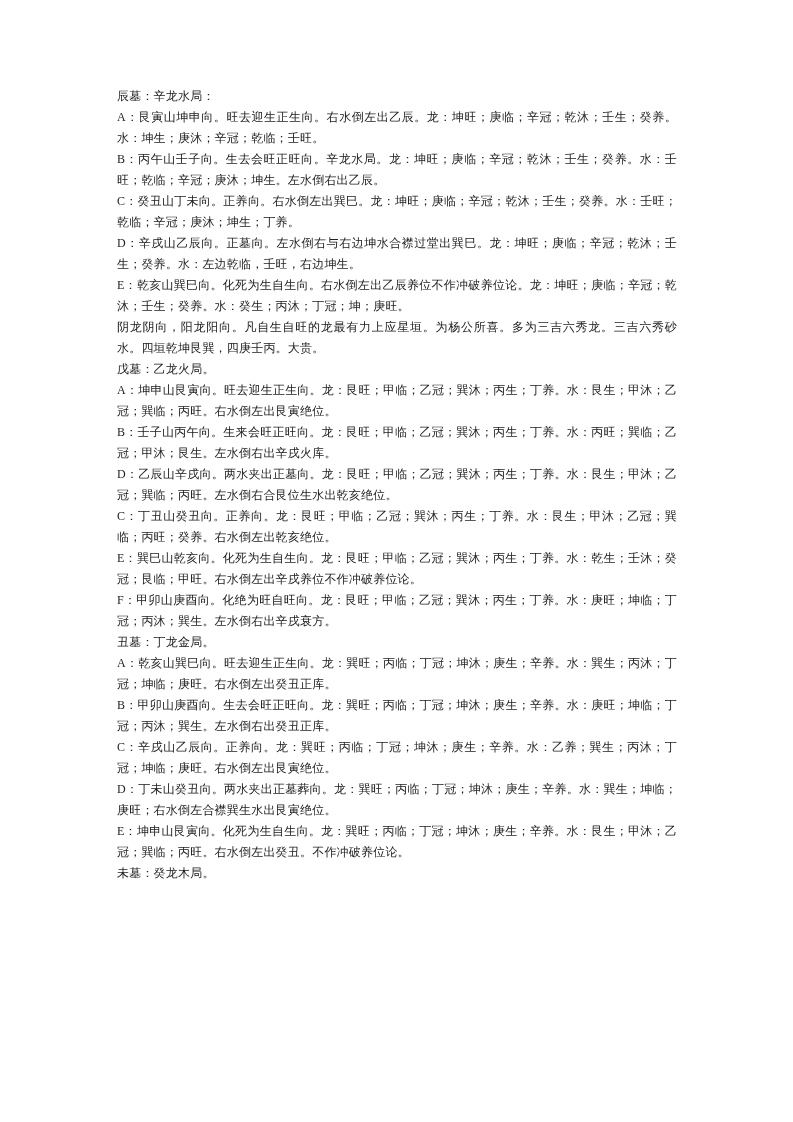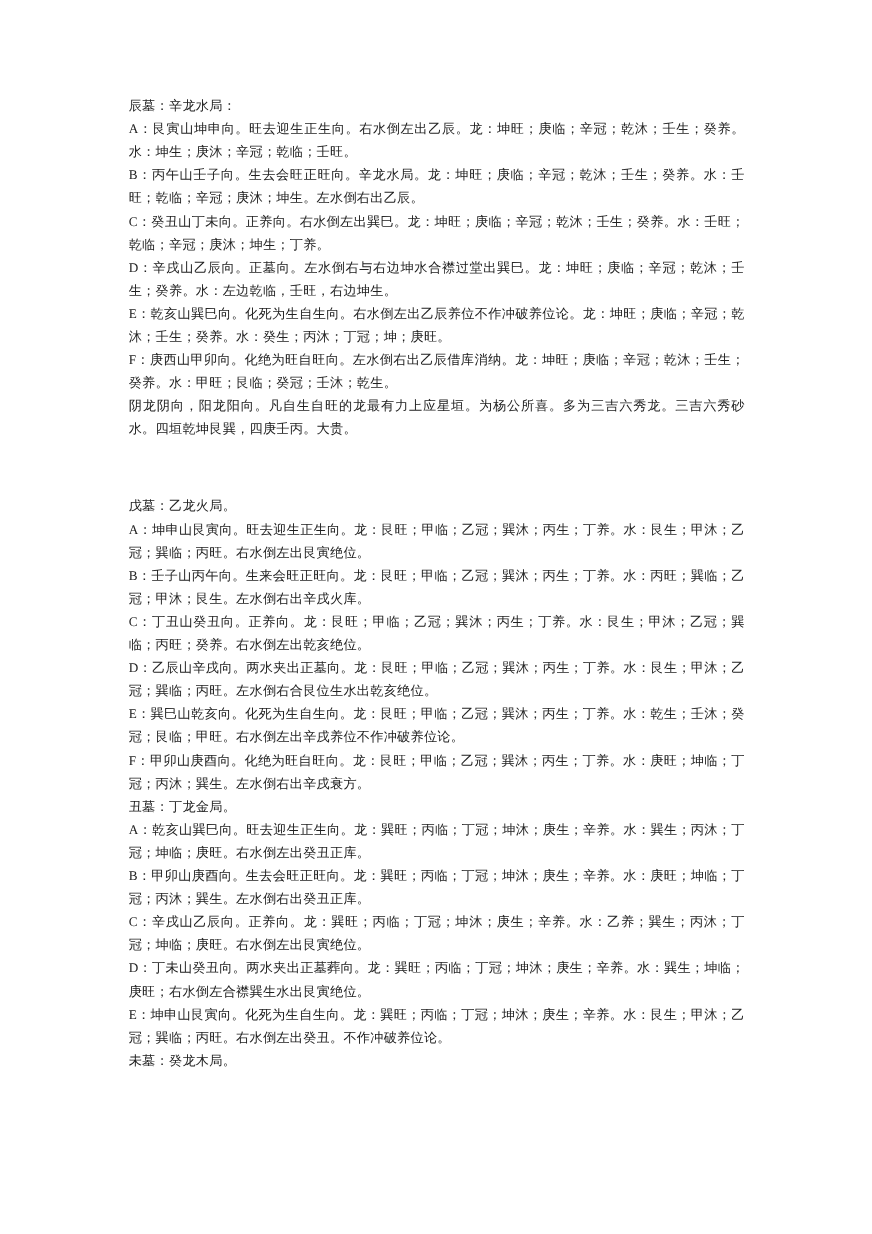--- a/index.html
+++ b/index.html
@@ -17,21 +17,21 @@
     font-family: "Liberation Serif", "DejaVu Serif", serif;
     color: #212121;
   }
   .text-block {
     position: absolute;
     left: 117px;
     top: 86px;
     width: 560px;
   }
   .sec { margin: 0; padding: 0; }
-  .sec-gap { margin-top: 49px; }
+  .sec-gap { }
   .ln {
     margin: 0;
     padding: 0;
     font-size: 12px;
     line-height: 21px;
     text-align: justify;
     letter-spacing: 0.2px;
     word-break: break-all;
   }
 </style>
@@ -41,30 +41,29 @@
 <div class="page">
   <div class="text-block">
 
     <section class="sec">
       <p class="ln">辰墓：辛龙水局：</p>
       <p class="ln">A：艮寅山坤申向。旺去迎生正生向。右水倒左出乙辰。龙：坤旺；庚临；辛冠；乾沐；壬生；癸养。水：坤生；庚沐；辛冠；乾临；壬旺。</p>
       <p class="ln">B：丙午山壬子向。生去会旺正旺向。辛龙水局。龙：坤旺；庚临；辛冠；乾沐；壬生；癸养。水：壬旺；乾临；辛冠；庚沐；坤生。左水倒右出乙辰。</p>
       <p class="ln">C：癸丑山丁未向。正养向。右水倒左出巽巳。龙：坤旺；庚临；辛冠；乾沐；壬生；癸养。水：壬旺；乾临；辛冠；庚沐；坤生；丁养。</p>
       <p class="ln">D：辛戌山乙辰向。正墓向。左水倒右与右边坤水合襟过堂出巽巳。龙：坤旺；庚临；辛冠；乾沐；壬生；癸养。水：左边乾临，壬旺，右边坤生。</p>
       <p class="ln">E：乾亥山巽巳向。化死为生自生向。右水倒左出乙辰养位不作冲破养位论。龙：坤旺；庚临；辛冠；乾沐；壬生；癸养。水：癸生；丙沐；丁冠；坤；庚旺。</p>
-      <p class="ln">F：庚西山甲卯向。化绝为旺自旺向。左水倒右出乙辰借库消纳。龙：坤旺；庚临；辛冠；乾沐；壬生；癸养。水：甲旺；艮临；癸冠；壬沐；乾生。</p>
       <p class="ln">阴龙阴向，阳龙阳向。凡自生自旺的龙最有力上应星垣。为杨公所喜。多为三吉六秀龙。三吉六秀砂水。四垣乾坤艮巽，四庚壬丙。大贵。</p>
     </section>
 
     <section class="sec sec-gap">
       <p class="ln">戊墓：乙龙火局。</p>
       <p class="ln">A：坤申山艮寅向。旺去迎生正生向。龙：艮旺；甲临；乙冠；巽沐；丙生；丁养。水：艮生；甲沐；乙冠；巽临；丙旺。右水倒左出艮寅绝位。</p>
       <p class="ln">B：壬子山丙午向。生来会旺正旺向。龙：艮旺；甲临；乙冠；巽沐；丙生；丁养。水：丙旺；巽临；乙冠；甲沐；艮生。左水倒右出辛戌火库。</p>
+      <p class="ln">D：乙辰山辛戌向。两水夹出正墓向。龙：艮旺；甲临；乙冠；巽沐；丙生；丁养。水：艮生；甲沐；乙冠；巽临；丙旺。左水倒右合艮位生水出乾亥绝位。</p>
       <p class="ln">C：丁丑山癸丑向。正养向。龙：艮旺；甲临；乙冠；巽沐；丙生；丁养。水：艮生；甲沐；乙冠；巽临；丙旺；癸养。右水倒左出乾亥绝位。</p>
-      <p class="ln">D：乙辰山辛戌向。两水夹出正墓向。龙：艮旺；甲临；乙冠；巽沐；丙生；丁养。水：艮生；甲沐；乙冠；巽临；丙旺。左水倒右合艮位生水出乾亥绝位。</p>
       <p class="ln">E：巽巳山乾亥向。化死为生自生向。龙：艮旺；甲临；乙冠；巽沐；丙生；丁养。水：乾生；壬沐；癸冠；艮临；甲旺。右水倒左出辛戌养位不作冲破养位论。</p>
       <p class="ln">F：甲卯山庚酉向。化绝为旺自旺向。龙：艮旺；甲临；乙冠；巽沐；丙生；丁养。水：庚旺；坤临；丁冠；丙沐；巽生。左水倒右出辛戌衰方。</p>
     </section>
 
     <section class="sec">
       <p class="ln">丑墓：丁龙金局。</p>
       <p class="ln">A：乾亥山巽巳向。旺去迎生正生向。龙：巽旺；丙临；丁冠；坤沐；庚生；辛养。水：巽生；丙沐；丁冠；坤临；庚旺。右水倒左出癸丑正库。</p>
       <p class="ln">B：甲卯山庚酉向。生去会旺正旺向。龙：巽旺；丙临；丁冠；坤沐；庚生；辛养。水：庚旺；坤临；丁冠；丙沐；巽生。左水倒右出癸丑正库。</p>
       <p class="ln">C：辛戌山乙辰向。正养向。龙：巽旺；丙临；丁冠；坤沐；庚生；辛养。水：乙养；巽生；丙沐；丁冠；坤临；庚旺。右水倒左出艮寅绝位。</p>
       <p class="ln">D：丁未山癸丑向。两水夹出正墓葬向。龙：巽旺；丙临；丁冠；坤沐；庚生；辛养。水：巽生；坤临；庚旺；右水倒左合襟巽生水出艮寅绝位。</p>

